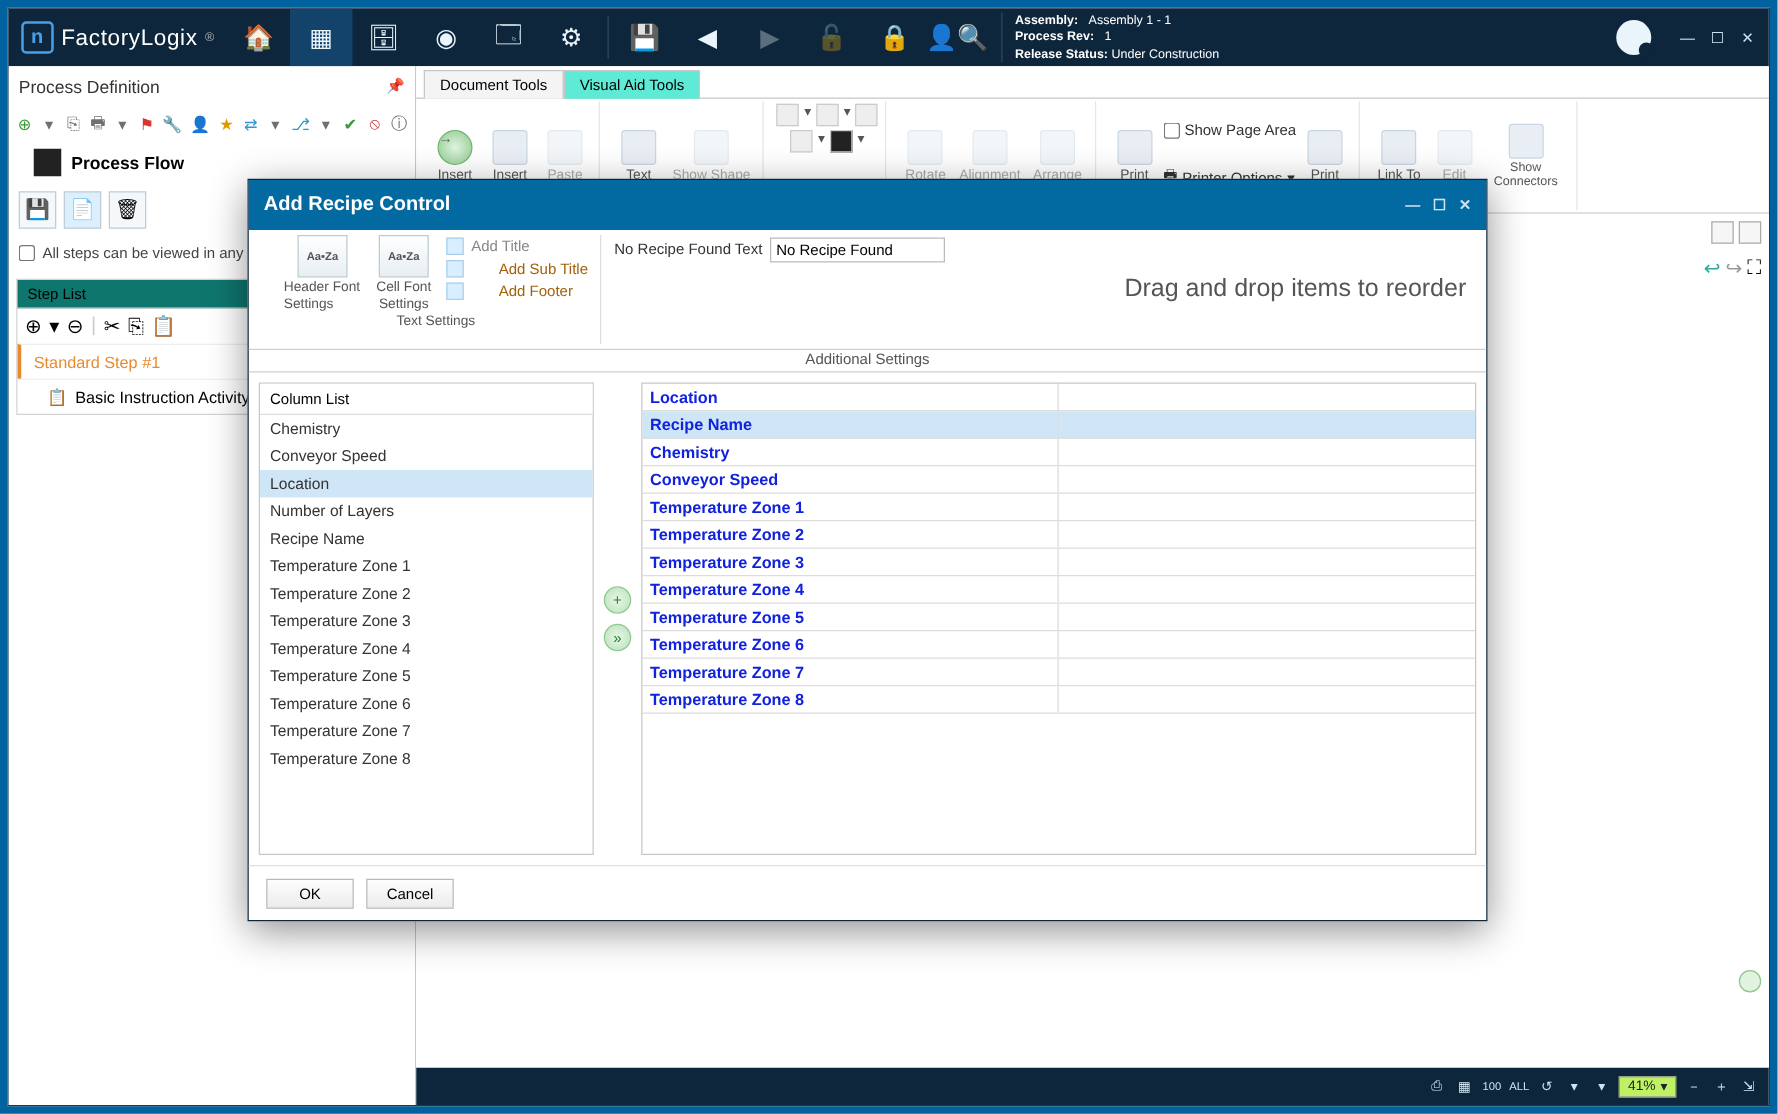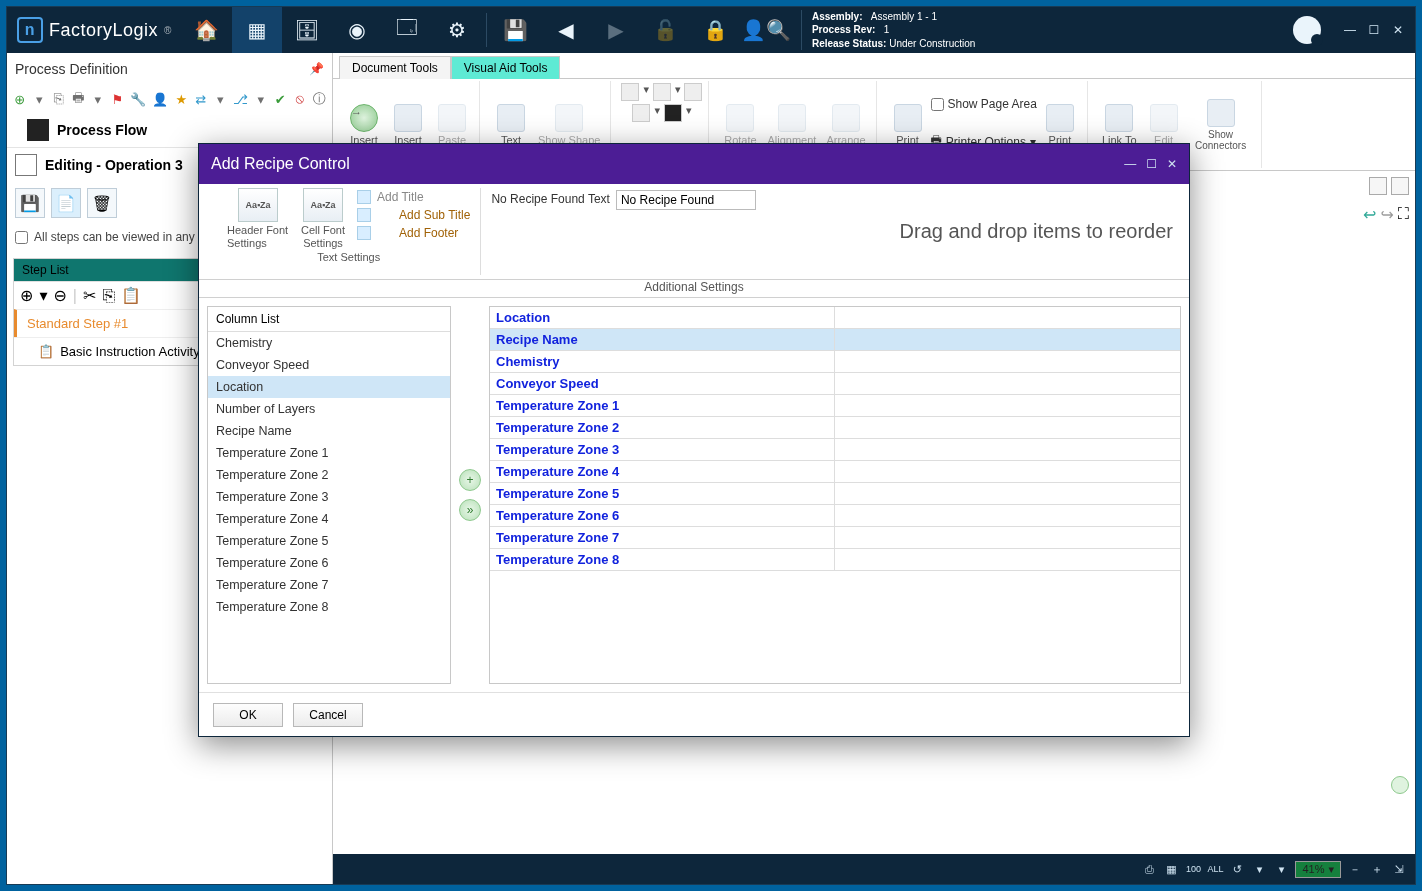--- a/index.html
+++ b/index.html
@@ -57,43 +57,43 @@
 .ribbon .chklbl { display:flex; align-items:center; gap:4px; font-size:12px; color:#333; white-space:nowrap;}
 .ribbon .small { width:18px; height:18px; background:#eee; border:1px solid #ccc;}
 .canvas { flex:1; background:#fff; position:relative;}
 .canvas .toolright { position:absolute; right:6px; top:6px; display:flex; gap:4px;}
 .canvas .toolright .sq { width:18px; height:18px; border:1px solid #aaa; background:#f6f6f6;}
 .canvas .toolright2 { position:absolute; right:6px; top:34px; display:flex; gap:4px;}
 .canvas .corner { position:absolute; right:6px; bottom:60px; width:18px; height:18px; border:1px solid #8ec98e; background:#dff3df; border-radius:50%;}
 
 
 .status { height:30px; background:#0d263b; display:flex; align-items:center; justify-content:flex-end; color:#cfe3f1; font-size:11px; gap:6px; padding:0 8px;}
-.status .zoom { background:#15803d; color:#222; padding:1px 6px; display:flex; align-items:center; gap:4px; border:1px solid #999;}
+.status .zoom { background:#bef264; color:#222; padding:1px 6px; display:flex; align-items:center; gap:4px; border:1px solid #999;}
 .status .sic { width:16px; height:16px; display:flex; align-items:center; justify-content:center;}
 
 
 .modal { position:absolute; left:198px; top:143px; width:992px; height:594px; background:#fff; box-shadow:0 8px 30px rgba(0,0,0,.45); display:flex; flex-direction:column; border:1px solid #0d263b;}
-.modal .mtitle { height:40px; background:#4c1d95; color:#fff; display:flex; align-items:center; padding:0 12px; font-size:16px; font-weight:400;}
+.modal .mtitle { height:40px; background:#0369a1; color:#fff; display:flex; align-items:center; padding:0 12px; font-size:16px; font-weight:700;}
 .modal .mtitle .mwin { margin-left:auto; display:flex; gap:10px; color:#cfe3f1; font-size:12px;}
 .modal .mrib { height:96px; border-bottom:1px solid #d0d0d0; display:flex; padding:4px 8px; gap:10px;}
 .modal .mrib .col { display:flex; flex-direction:column; align-items:center; justify-content:flex-start; gap:2px; font-size:11px; color:#555;}
 .modal .mrib .col .bx { width:40px; height:34px; border:1px solid #bcc; background:linear-gradient(#fff,#e8eef4); display:flex; align-items:center; justify-content:center; font-size:9px; font-weight:bold;}
 .modal .mrib .links { display:flex; flex-direction:column; gap:4px; justify-content:flex-start; padding-top:2px;}
 .modal .mrib .links a { font-size:12px; color:#888; display:flex; align-items:center; gap:6px;}
 .modal .mrib .links a.en { color:#a16207;gap:28px;}
 .modal .mrib .links .li { width:14px; height:14px; background:#d9eeff; border:1px solid #a9cfe8;}
 .modal .mrib .nrf { display:flex; align-items:flex-start; gap:6px; padding-top:2px;}
 .modal .mrib .nrf label { font-size:12px; color:#333; padding-top:2px;}
 .modal .mrib .nrf input { width:140px; height:20px; font-size:12px; padding:0 4px; border:1px solid #bbb;}
 .modal .mrib .drop { margin-left:auto; font-size:20px; color:#555; align-self:center; padding-right:8px;}
 .modal .mribwrap { position:relative;}
 .modal .addset { text-align:center; font-size:12px; color:#555; padding-bottom:3px; border-bottom:1px solid #d0d0d0;}
 
 .modal .mbody { flex:1; display:flex; gap:8px; padding:8px; min-height:0;}
-.modal .collist { width:244px; border:1px solid #c8c8c8; display:flex; flex-direction:column;}
+.modal .collist { width:268px; border:1px solid #c8c8c8; display:flex; flex-direction:column;}
 .modal .collist .chdr { padding:5px 8px; font-size:12px; border-bottom:1px solid #ddd; background:#fff;}
 .modal .collist .citm { padding:4px 8px; font-size:12.5px; color:#333;}
 .modal .collist .citm.sel { background:#cfe6f7;}
 .modal .midbtns { display:flex; flex-direction:column; justify-content:center; gap:8px;}
 .modal .midbtns .ab { width:22px; height:22px; border:1px solid #8ec98e; background:radial-gradient(#e8f7e8,#b8e0b8); border-radius:50%; display:flex; align-items:center; justify-content:center; color:#2f7c2f; font-size:12px;}
 .modal .recipe { flex:1; border:1px solid #c8c8c8; display:flex; flex-direction:column;}
 .modal .recipe .rhdr { height:30px; background:#7b7b7b; color:#fff; display:flex; align-items:center; justify-content:center; font-size:14px; font-weight:bold; position:relative;}
 .modal .recipe .rhdr .ric { position:absolute; right:4px; display:flex; gap:4px;}
 .modal .recipe .rhdr .ric .e { width:18px; height:18px; background:#f0f0f0; border:1px solid #bbb;}
 .modal .recipe .rhdr .ric .d { width:18px; height:18px; background:#e9bdbd; border:1px solid #c77; border-radius:50%;}
@@ -165,24 +165,20 @@
         <span class="mini" style="color:#39c;">⎇</span>
           <span class="mini">▾</span>
         <span class="mini g">✔</span>
         <span class="mini r">⦸</span>
         <span class="mini">ⓘ</span>
       </div>
       <div class="pf">
         <div class="ic"></div>
         <span>Process Flow</span>
       </div>
-      <div class="edit">
-        <div class="ic"></div>
-        <span>Editing - Operation 3</span>
-      </div>
       <div class="docrow">
         <div class="d">💾</div>
         <div class="d" style="background:#dbeffc;">📄</div>
         <div class="d">🗑</div>
       </div>
       <div class="chk">
         <input type="checkbox" style="">
         <span>All steps can be viewed in any</span>
       </div>
       <div class="steplist">

